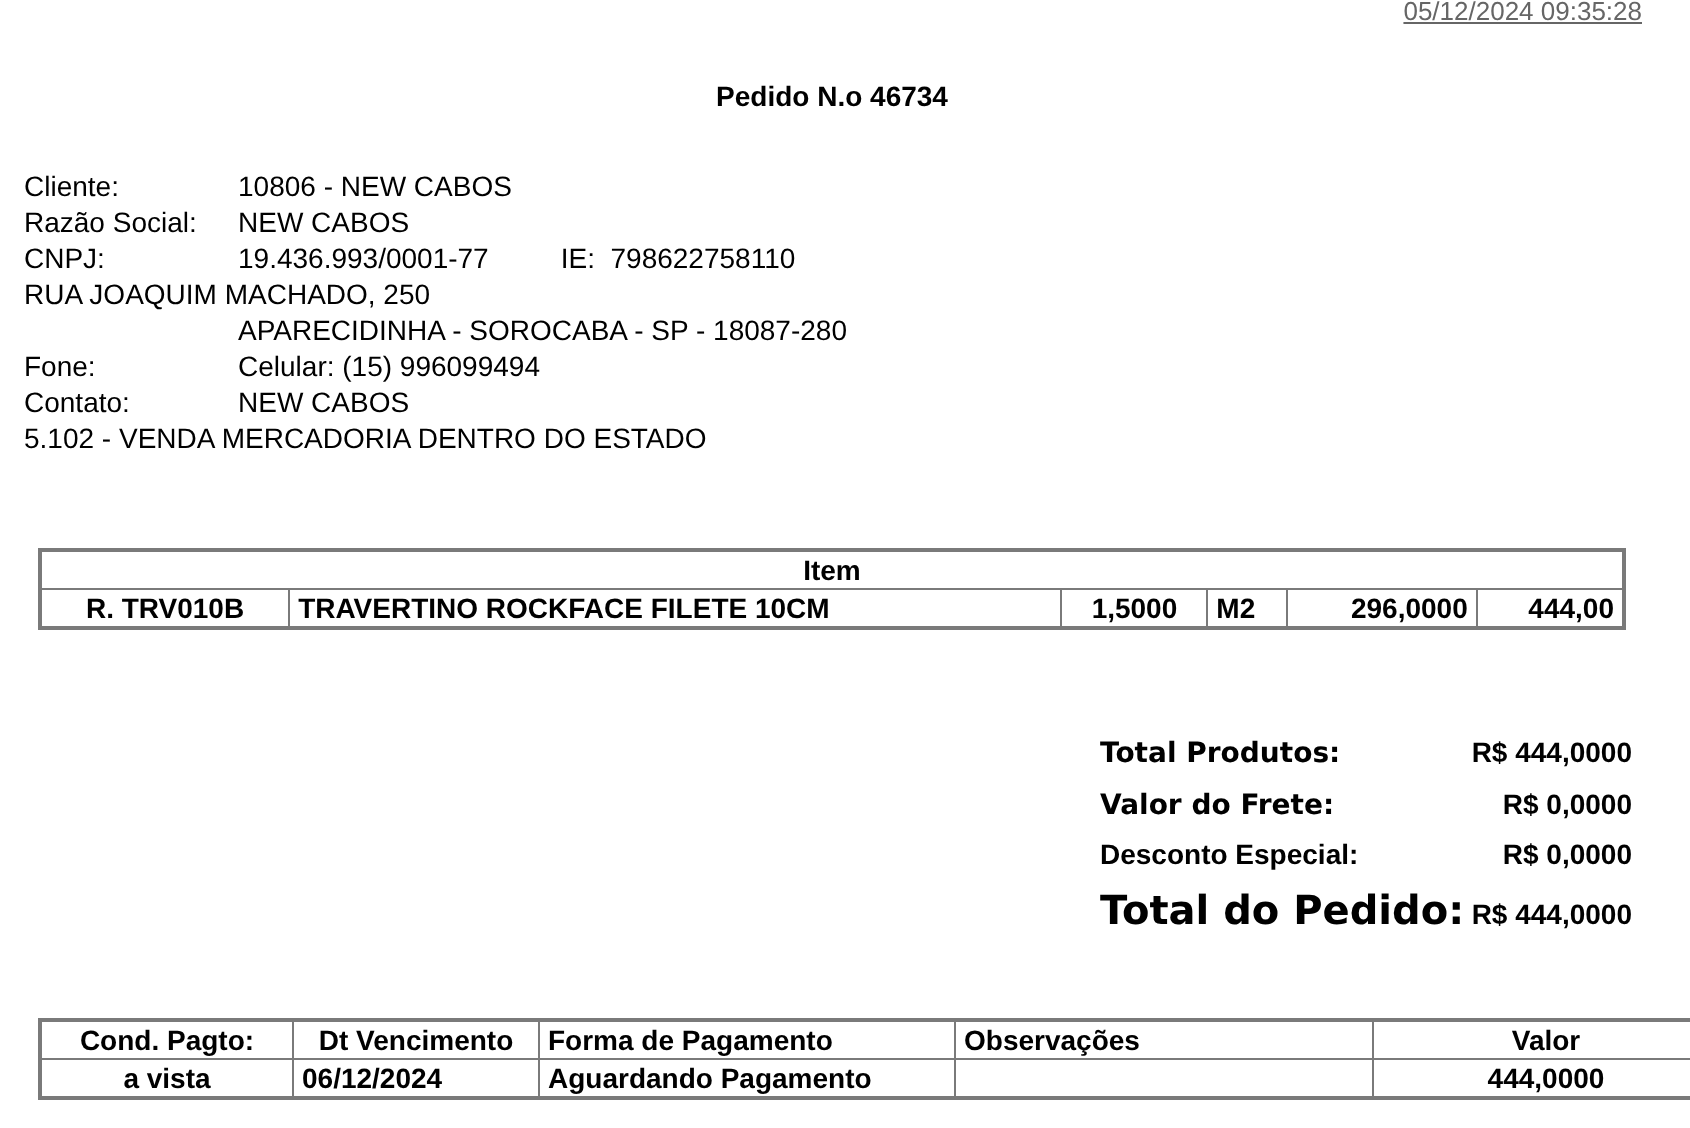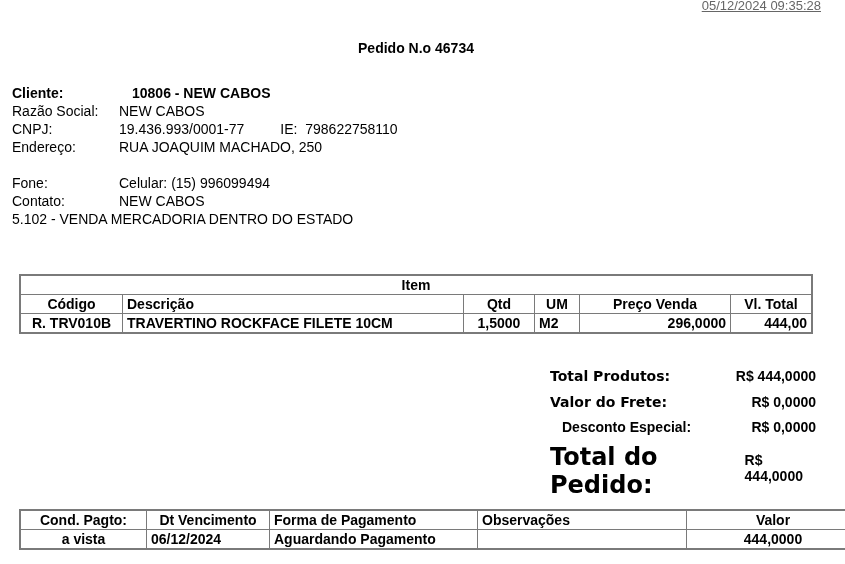--- a/index.html
+++ b/index.html
@@ -12,21 +12,21 @@
       position: absolute; top: -2px; right: 24px;
       font-size: 13px; color: #666; text-decoration: underline;
     }
     .title {
       position: absolute; top: 40px; left: 0; width: 832px; text-align: center;
       font-weight: bold; font-size: 14px;
     }
     .info { position: absolute; top: 84px; left: 12px; }
     .info-row { display: flex; height: 18px; line-height: 18px; font-size: 14px; }
     .info-row .lbl { width: 107px; }
-    .info-row.bold { font-weight: bold; gap: 13px; }
+    .info-row.bold { font-weight: normal; }
     .ie-gap { display: inline-block; width: 36px; }
     .addr-gap { display: inline-block; width: 14px; }
 
     table { border-collapse: collapse; position: absolute; }
     td, th {
       border: 1px solid #7a7a7a; font-size: 14px; padding: 0 4px;
       height: 18px; line-height: 18px; white-space: nowrap; font-weight: bold;
     }
     th { font-weight: bold; }
     .items { top: 274px; left: 19px; width: 794px; border: 2px solid #7a7a7a; }
@@ -34,22 +34,22 @@
     .c { text-align: center; }
     .r { text-align: right; margin-top: 33px; }
     .l { text-align: left; }
 
     .totals { position: absolute; top: 368px; left: 550px; width: 266px; }
     .tot-row { display: flex; justify-content: space-between; align-items: baseline; font-weight: bold; }
     .tot-row .k { font-family: "DejaVu Sans", sans-serif; }
     .tot-row .v { font-family: "Liberation Sans", sans-serif; font-size: 14px; }
     .t1 { height: 26px; gap: 19px; } .t1 .k { font-size: 14px; }
     .t2 { height: 25px; } .t2 .k { font-size: 14px; }
-    .t3 { height: 24px; } .t3 .k { font-size: 13px; font-weight: bold; font-family: "Liberation Sans", sans-serif; font-size: 14px; margin-left: 12px; }
-    .t4 .k { font-size: 24px; }
+    .t3 { height: 24px; } .t3 .k { font-size: 13px; font-weight: bold; font-family: "Liberation Sans", sans-serif; font-size: 14px; }
+    .t4 .k { font-size: 20px; }
 
     .pay { top: 509px; left: 19px; width: 842px; border: 2px solid #7a7a7a; padding-left: 32px; }
   </style>
 </head>
 <body>
 
 <div class="timestamp">05/12/2024 09:35:28</div>
 <div class="title">Pedido N.o 46734</div>
 
 <div class="info">
@@ -61,52 +61,44 @@
     <span class="lbl">Razão Social:</span>
     <span>NEW CABOS</span>
   </div>
   <div class="info-row">
     <span class="lbl">CNPJ:</span>
     <span>19.436.993/0001-77</span>
     <span class="ie-gap"></span>
     <span>IE:</span>&nbsp;&nbsp;<span>798622758110</span>
   </div>
   <div class="info-row">
-    <span class="lbl">Endereço:</span>
     <span>RUA JOAQUIM MACHADO, 250</span>
     <span class="addr-gap"></span>
   </div>
   <div class="info-row">
     <span class="lbl"></span>
+    <span>APARECIDINHA - SOROCABA - SP - 18087-280</span>
   </div>
   <div class="info-row">
     <span class="lbl">Fone:</span>
     <span>Celular: (15) 996099494</span>
   </div>
   <div class="info-row">
     <span class="lbl">Contato:</span>
     <span>NEW CABOS</span>
   </div>
   <div class="info-row">
     <span>5.102 - VENDA MERCADORIA DENTRO DO ESTADO</span>
   </div>
 </div>
 
 <table class="items">
   <tbody>
       <tr class="group">
     <th colspan="6">Item</th>
-  </tr>
-  <tr>
-    <th class="c" style="width:93px">Código</th>
-    <th class="l" style="width:332px">Descrição</th>
-    <th class="c" style="width:62px">Qtd</th>
-    <th class="c" style="width:36px">UM</th>
-    <th class="c" style="width:142px">Preço Venda</th>
-    <th class="c">Vl. Total</th>
   </tr>
   <tr>
     <td class="c">R. TRV010B</td>
     <td class="l">TRAVERTINO ROCKFACE FILETE 10CM</td>
     <td class="c">1,5000</td>
     <td class="l">M2</td>
     <td class="r">296,0000</td>
     <td class="r">444,00</td>
   </tr>
 </tbody>

